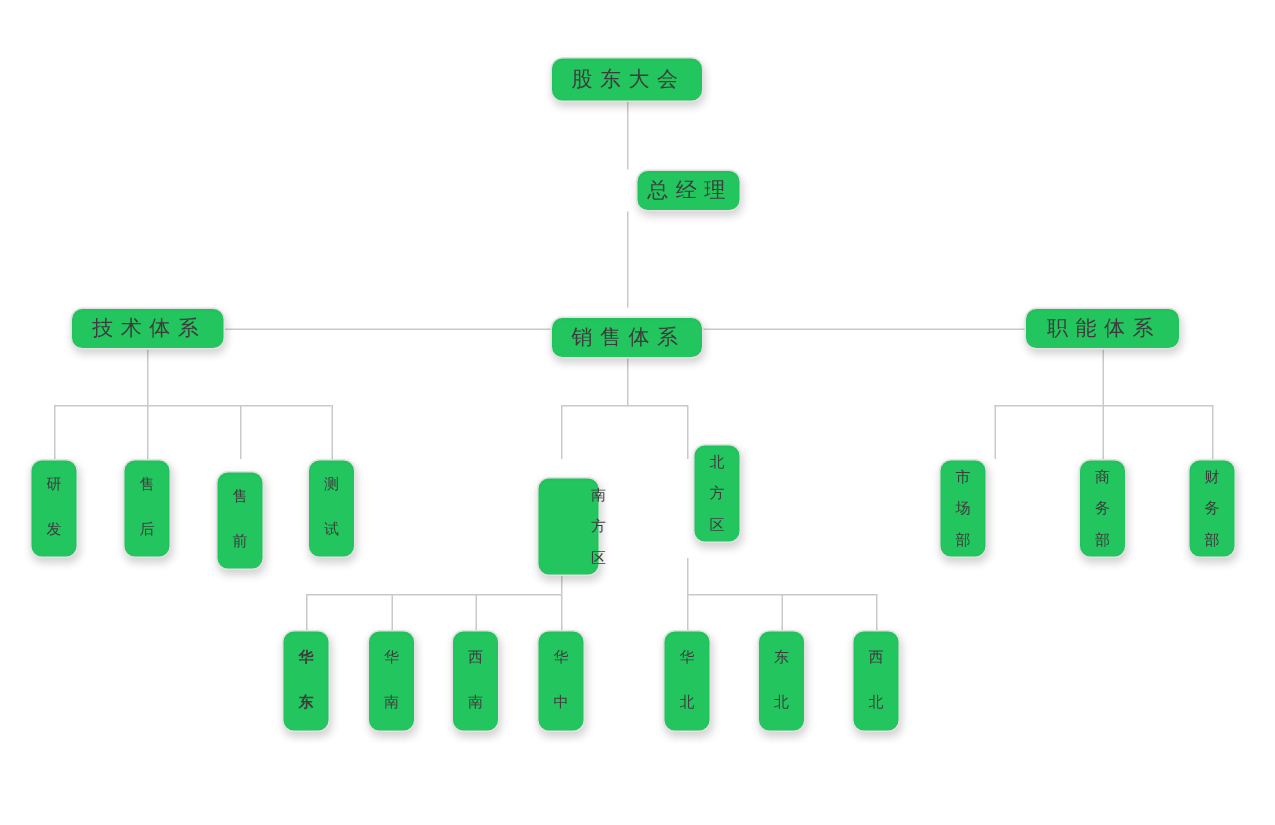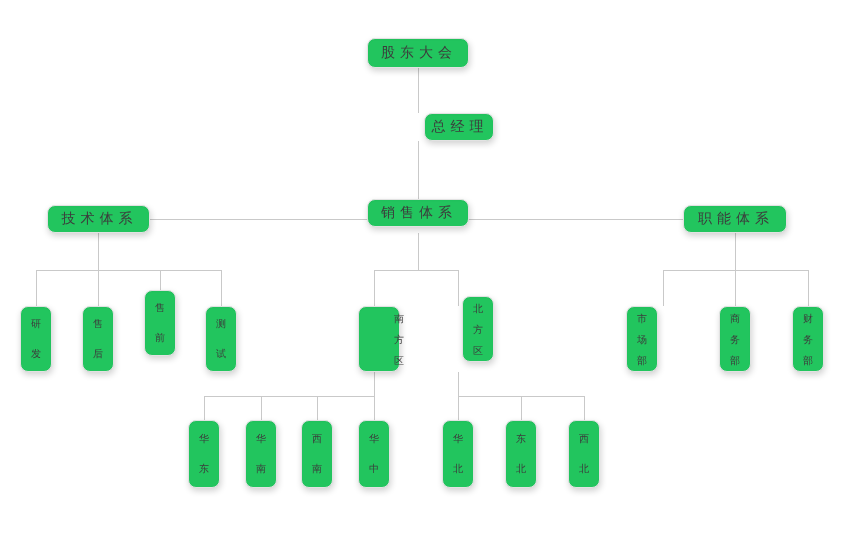--- a/index.html
+++ b/index.html
@@ -88,58 +88,58 @@
     <span class="label">股东大会</span>
   </div>
 
   <div class="node hnode" style="left:396px; top:113px; width:70px; height:28px;margin-left:28px;">
     <span class="label">总经理</span>
   </div>
 
   <div class="node hnode" style="left:47px; top:205px; width:103px; height:28px;">
     <span class="label">技术体系</span>
   </div>
-  <div class="node hnode" style="left:367px; top:199px; width:102px; height:28px;align-items:center;">
+  <div class="node hnode" style="left:367px; top:211px; width:102px; height:28px;align-items:center;">
     <span class="label">销售体系</span>
   </div>
   <div class="node hnode" style="left:683px; top:205px; width:104px; height:28px;text-align:right;">
     <span class="label">职能体系</span>
   </div>
 
   <div class="node vnode v2" style="left:20px; top:306px; width:32px; height:66px;">
     <span class="label">研发</span>
   </div>
   <div class="node vnode v2" style="left:82px; top:306px; width:32px; height:66px;">
     <span class="label">售后</span>
   </div>
-  <div class="node vnode v2" style="left:144px; top:290px; width:32px; height:66px;justify-content:center;">
+  <div class="node vnode v2" style="left:144px; top:314px; width:32px; height:66px;justify-content:center;">
     <span class="label">售前</span>
   </div>
   <div class="node vnode v2" style="left:205px; top:306px; width:32px; height:66px;">
     <span class="label">测试</span>
   </div>
 
-  <div class="node vnode v3" style="left:358px; top:306px; width:32px; height:66px;padding-left:40px;">
+  <div class="node vnode v3" style="left:358px; top:318px; width:32px; height:66px;padding-left:40px;">
     <span class="label">南方区</span>
   </div>
   <div class="node vnode v3" style="left:442px; top:296px; width:32px; height:66px;margin-left:20px;">
     <span class="label">北方区</span>
   </div>
 
   <div class="node vnode v3" style="left:626px; top:306px; width:32px; height:66px;">
     <span class="label">市场部</span>
   </div>
   <div class="node vnode v3" style="left:719px; top:306px; width:32px; height:66px;">
     <span class="label">商务部</span>
   </div>
   <div class="node vnode v3" style="left:792px; top:306px; width:32px; height:66px;">
     <span class="label">财务部</span>
   </div>
 
-  <div class="node vnode v2" style="left:188px; top:420px; width:32px; height:68px;">
+  <div class="node vnode v2" style="left:188px; top:420px; width:32px; height:68px;font-weight:bold;">
     <span class="label">华东</span>
   </div>
   <div class="node vnode v2" style="left:245px; top:420px; width:32px; height:68px;">
     <span class="label">华南</span>
   </div>
   <div class="node vnode v2" style="left:301px; top:420px; width:32px; height:68px;">
     <span class="label">西南</span>
   </div>
   <div class="node vnode v2" style="left:358px; top:420px; width:32px; height:68px;">
     <span class="label">华中</span>

